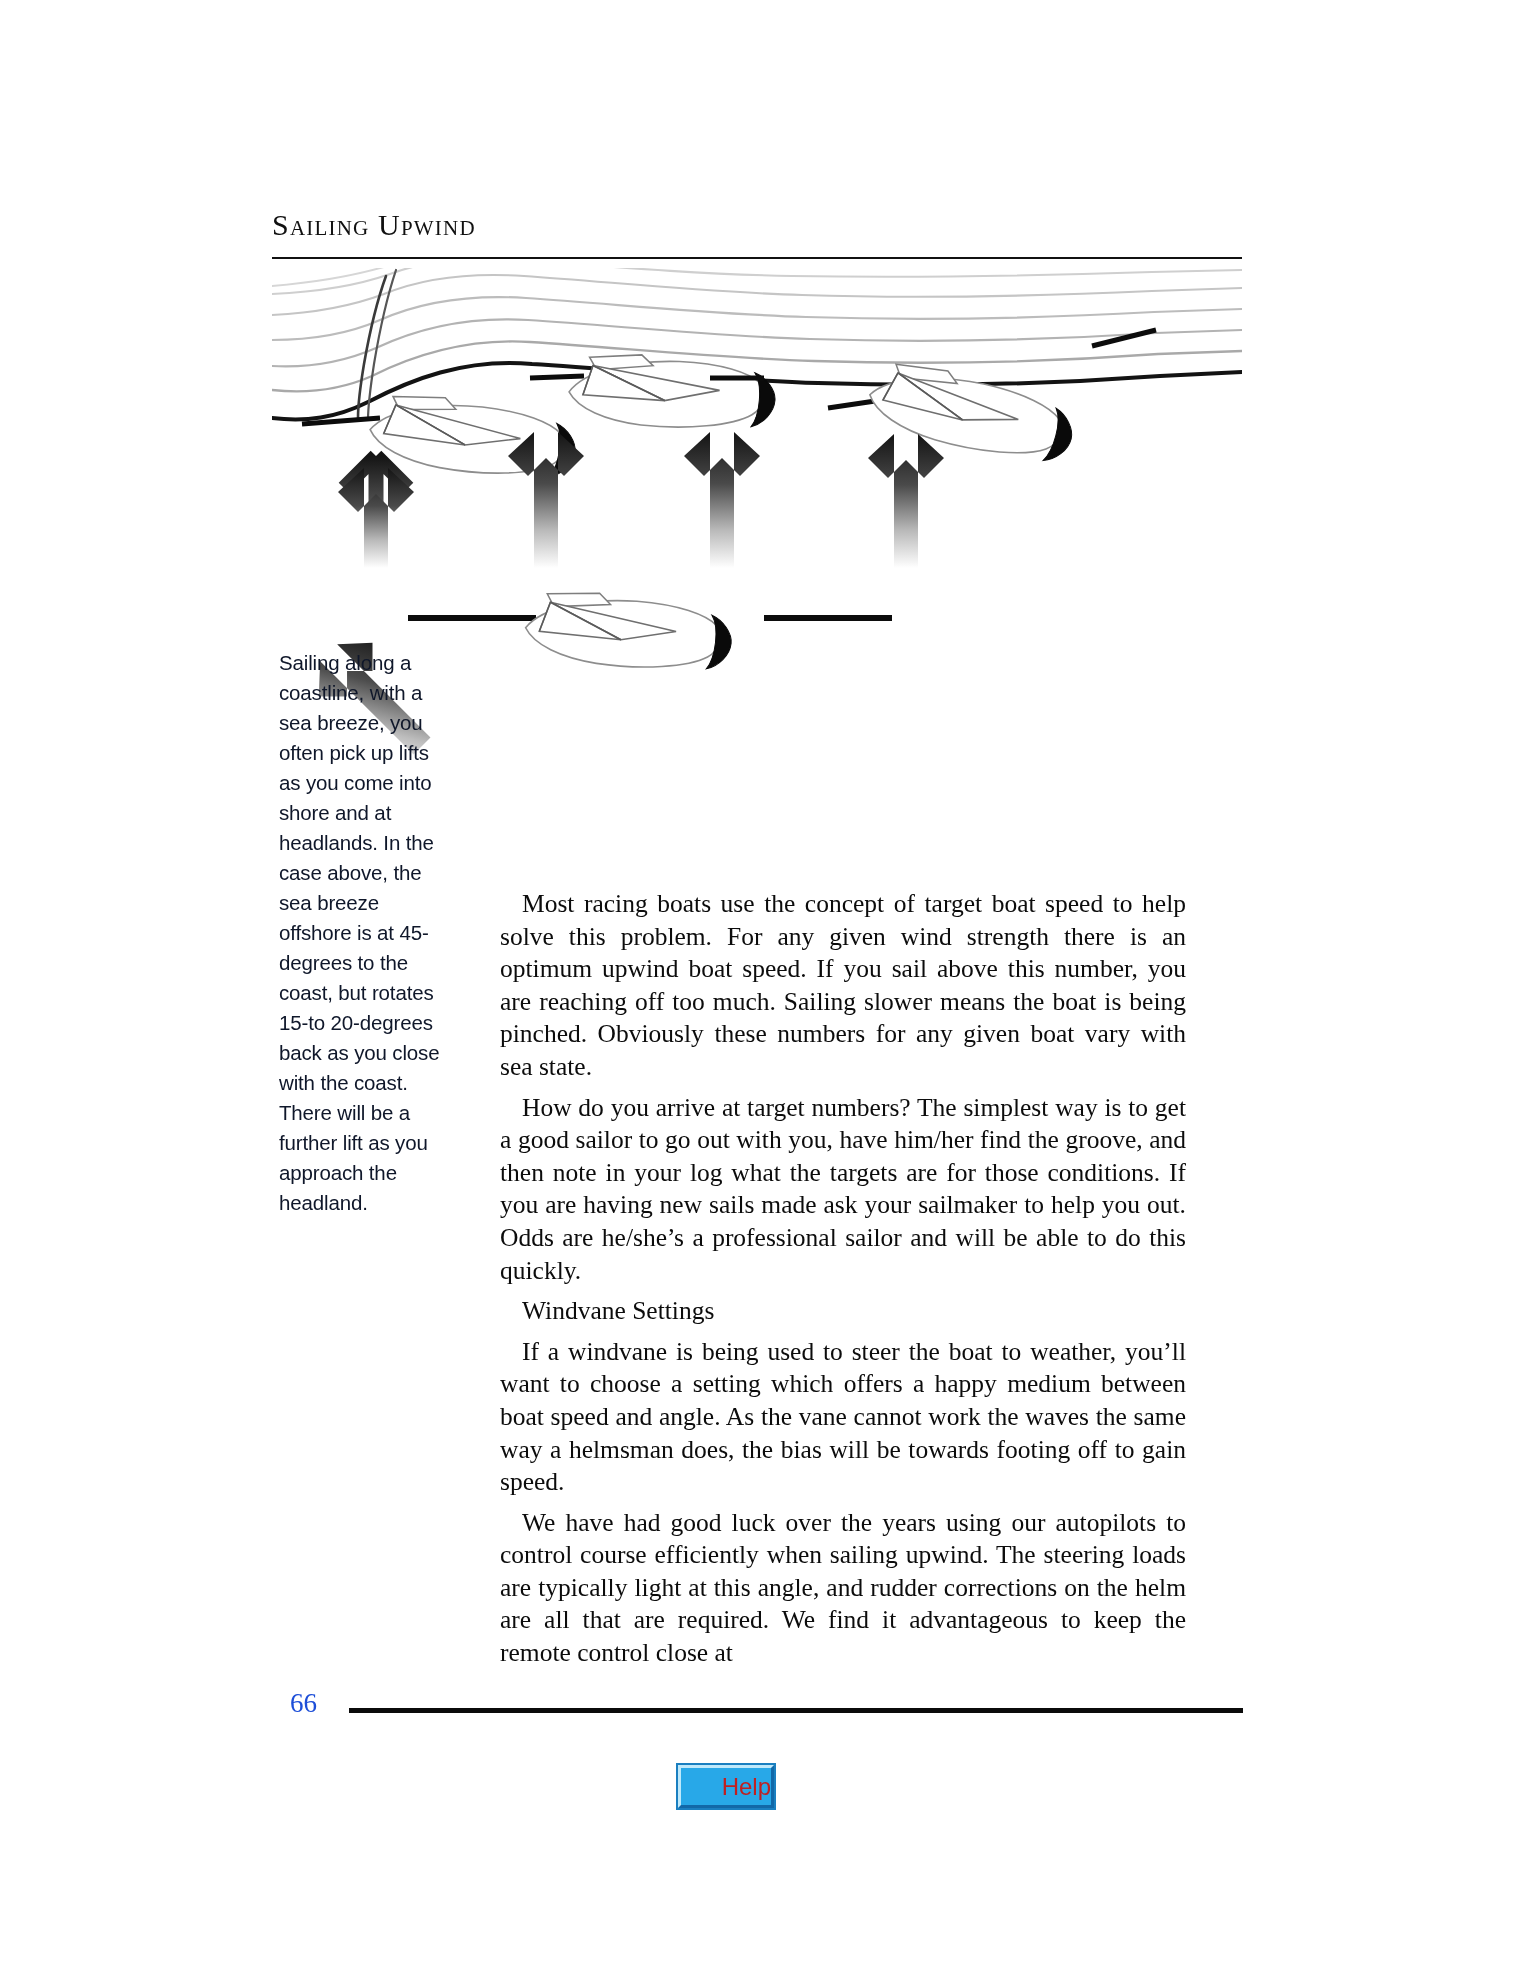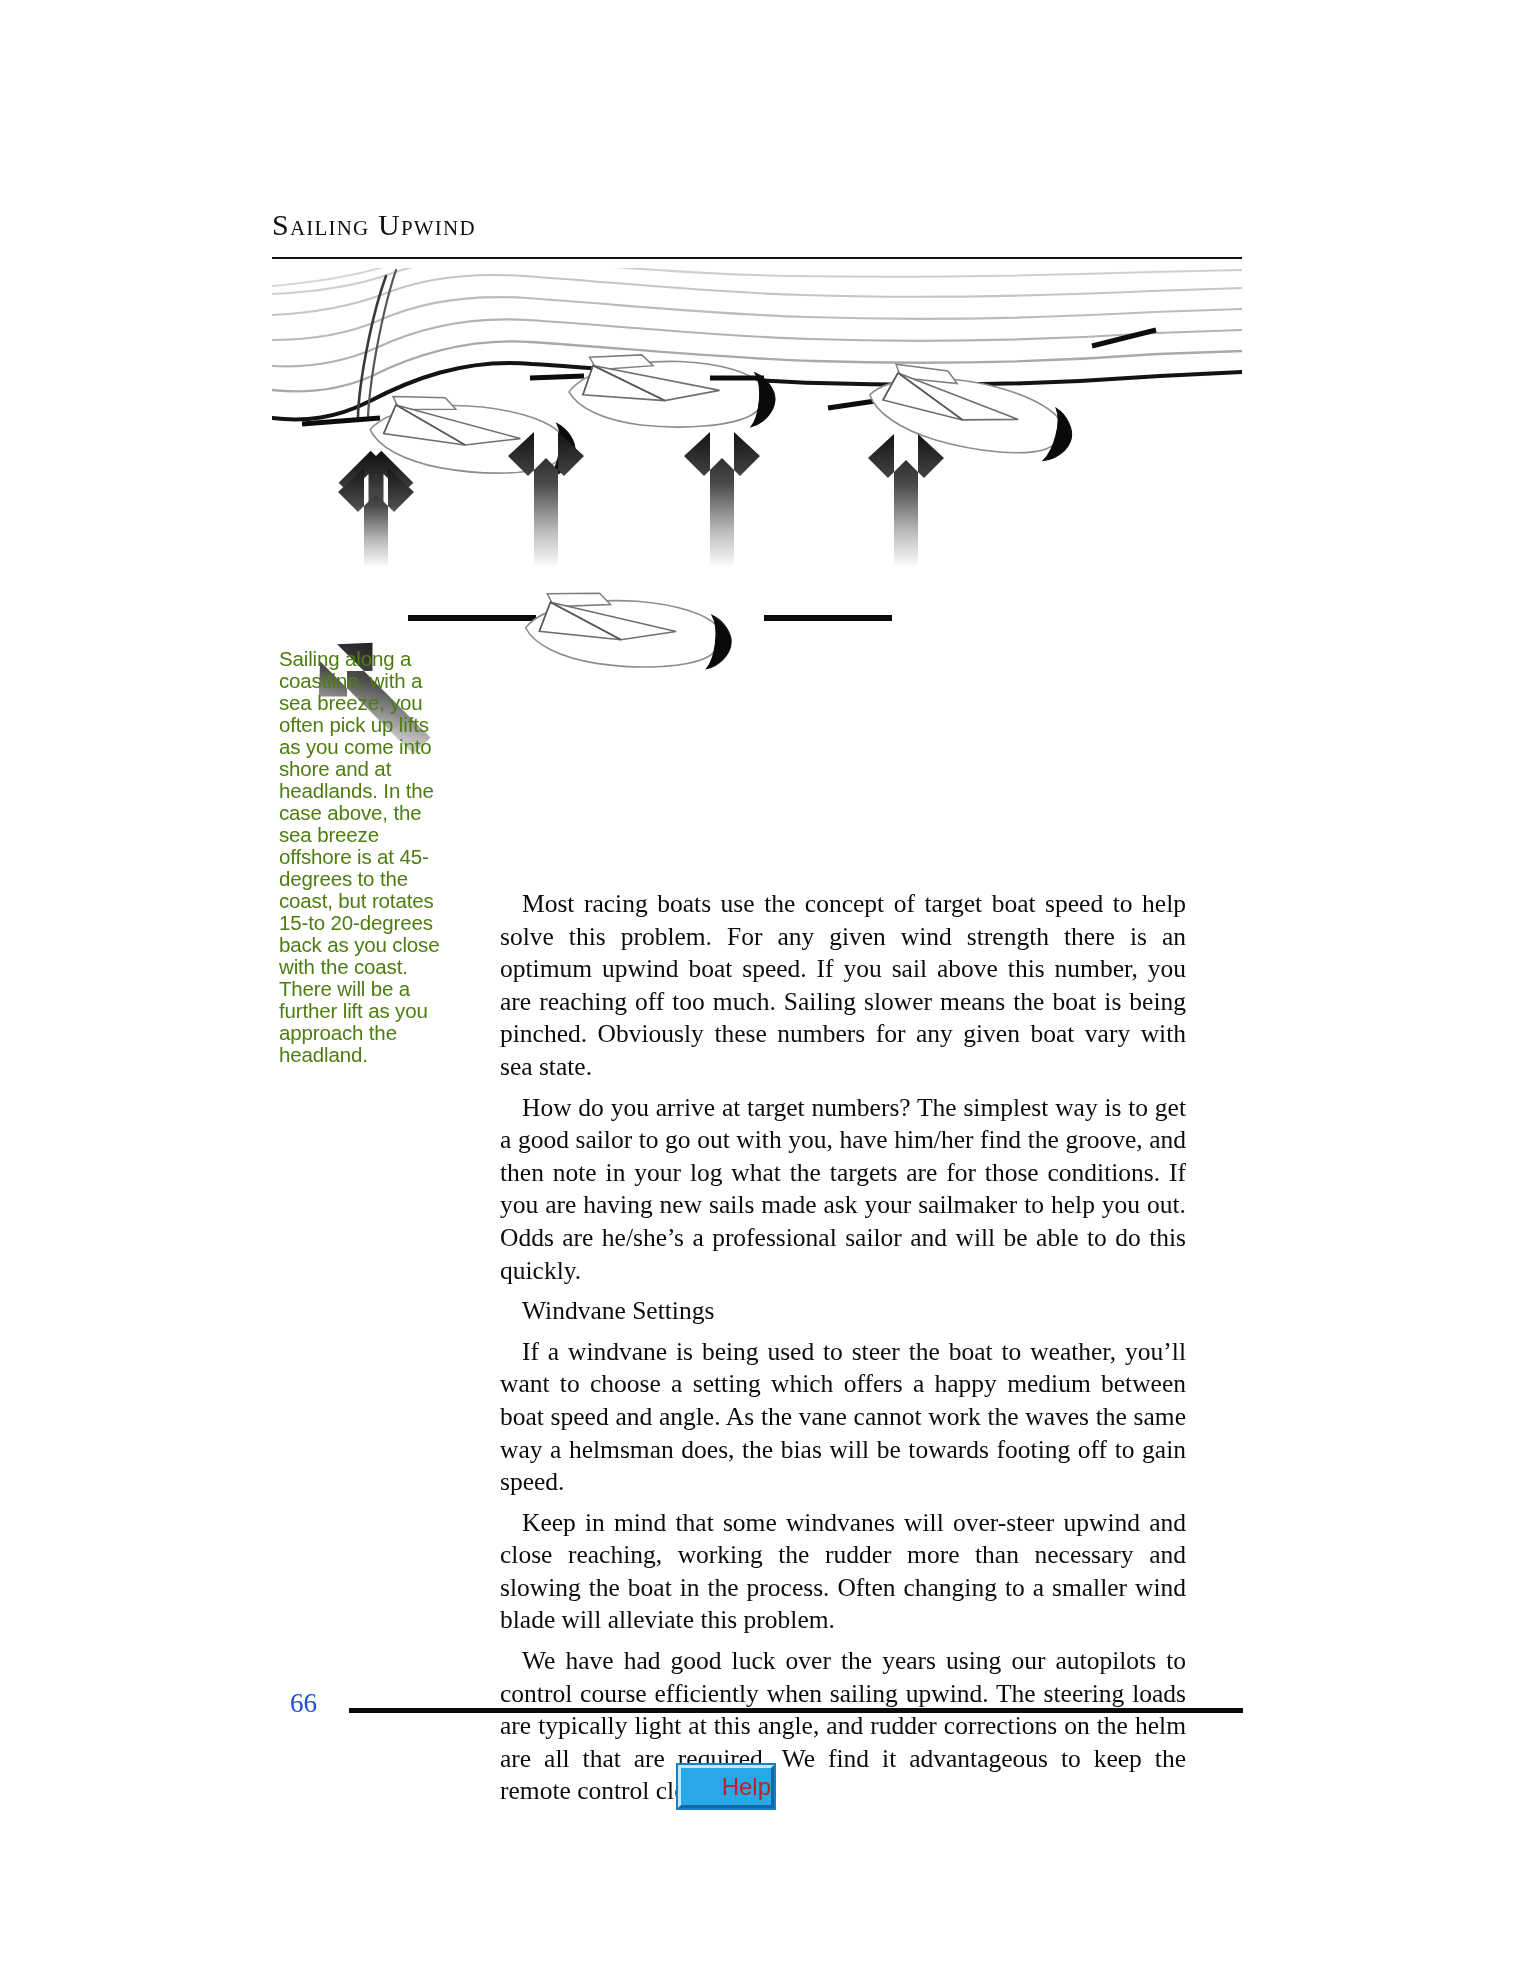--- a/index.html
+++ b/index.html
@@ -55,22 +55,22 @@
   .figure svg { display:block; width:100%; height:100%; }
 
   
   .caption {
     position: absolute;
     left: 279px;
     top: 648px;
     width: 172px;
     font-family: "Liberation Sans", sans-serif;
     font-size: 20.5px;
-    line-height: 22px;
-    color: #4d7c0f;
+    line-height: 30px;
+    color: #0f172a;
     letter-spacing: -0.15px;
   }
 
   
   .body-col {
     position: absolute;
     left: 492px;
     top: 880px;
     width: 702px;
   }
@@ -237,21 +237,20 @@
 
   <div class="body-col">
     <p>Most racing boats use the concept of target boat speed to help solve this problem. For any given wind strength there is an optimum upwind boat speed. If you sail above this number, you are reaching off too much. Sailing slower means the boat is being pinched. Obviously these numbers for any given boat vary with sea state.</p>
 
     <p>How do you arrive at target numbers? The simplest way is to get a good sailor to go out with you, have him/her find the groove, and then note in your log what the targets are for those conditions. If you are having new sails made ask your sailmaker to help you out. Odds are he/she’s a professional sailor and will be able to do this quickly.</p>
 
     <p class="sec-head">Windvane Settings</p>
 
     <p>If a windvane is being used to steer the boat to weather, you’ll want to choose a setting which offers a happy medium between boat speed and angle. As the vane cannot work the waves the same way a helmsman does, the bias will be towards footing off to gain speed.</p>
 
-    <p>Keep in mind that some windvanes will over-steer upwind and close reaching, working the rudder more than necessary and slowing the boat in the process. Often changing to a smaller wind blade will alleviate this problem.</p>
 
 
     <p>We have had good luck over the years using our autopilots to control course efficiently when sailing upwind. The steering loads are typically light at this angle, and rudder corrections on the helm are all that are required. We find it advantageous to keep the remote control close at</p>
   </div>
 
   <div class="folio">66</div>
   <div class="foot-rule"></div>
 
   <div class="help-button">
     <span>Help</span>

